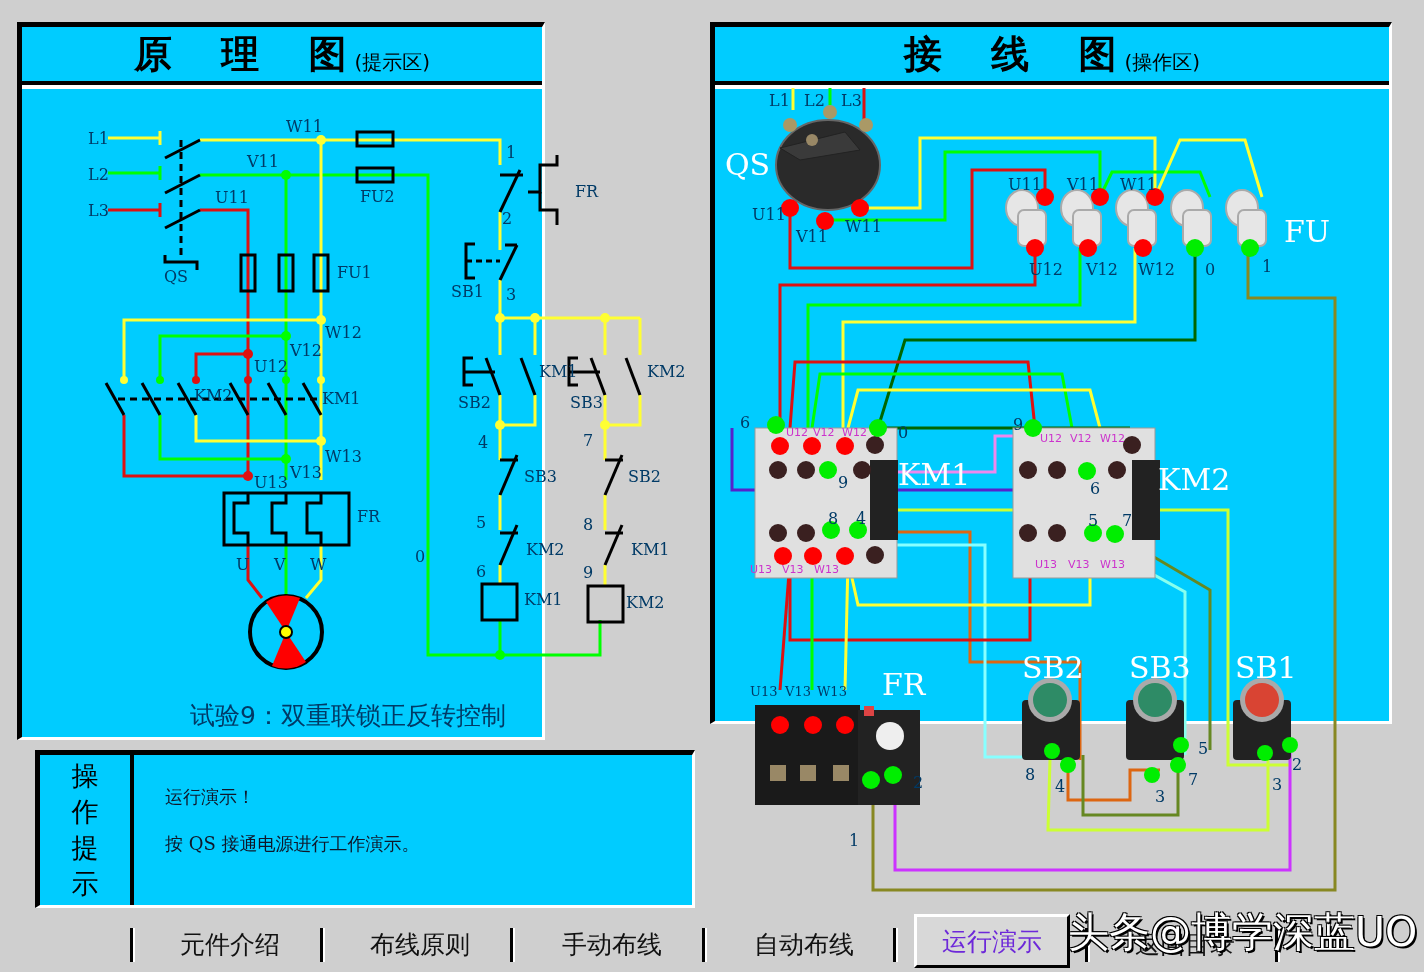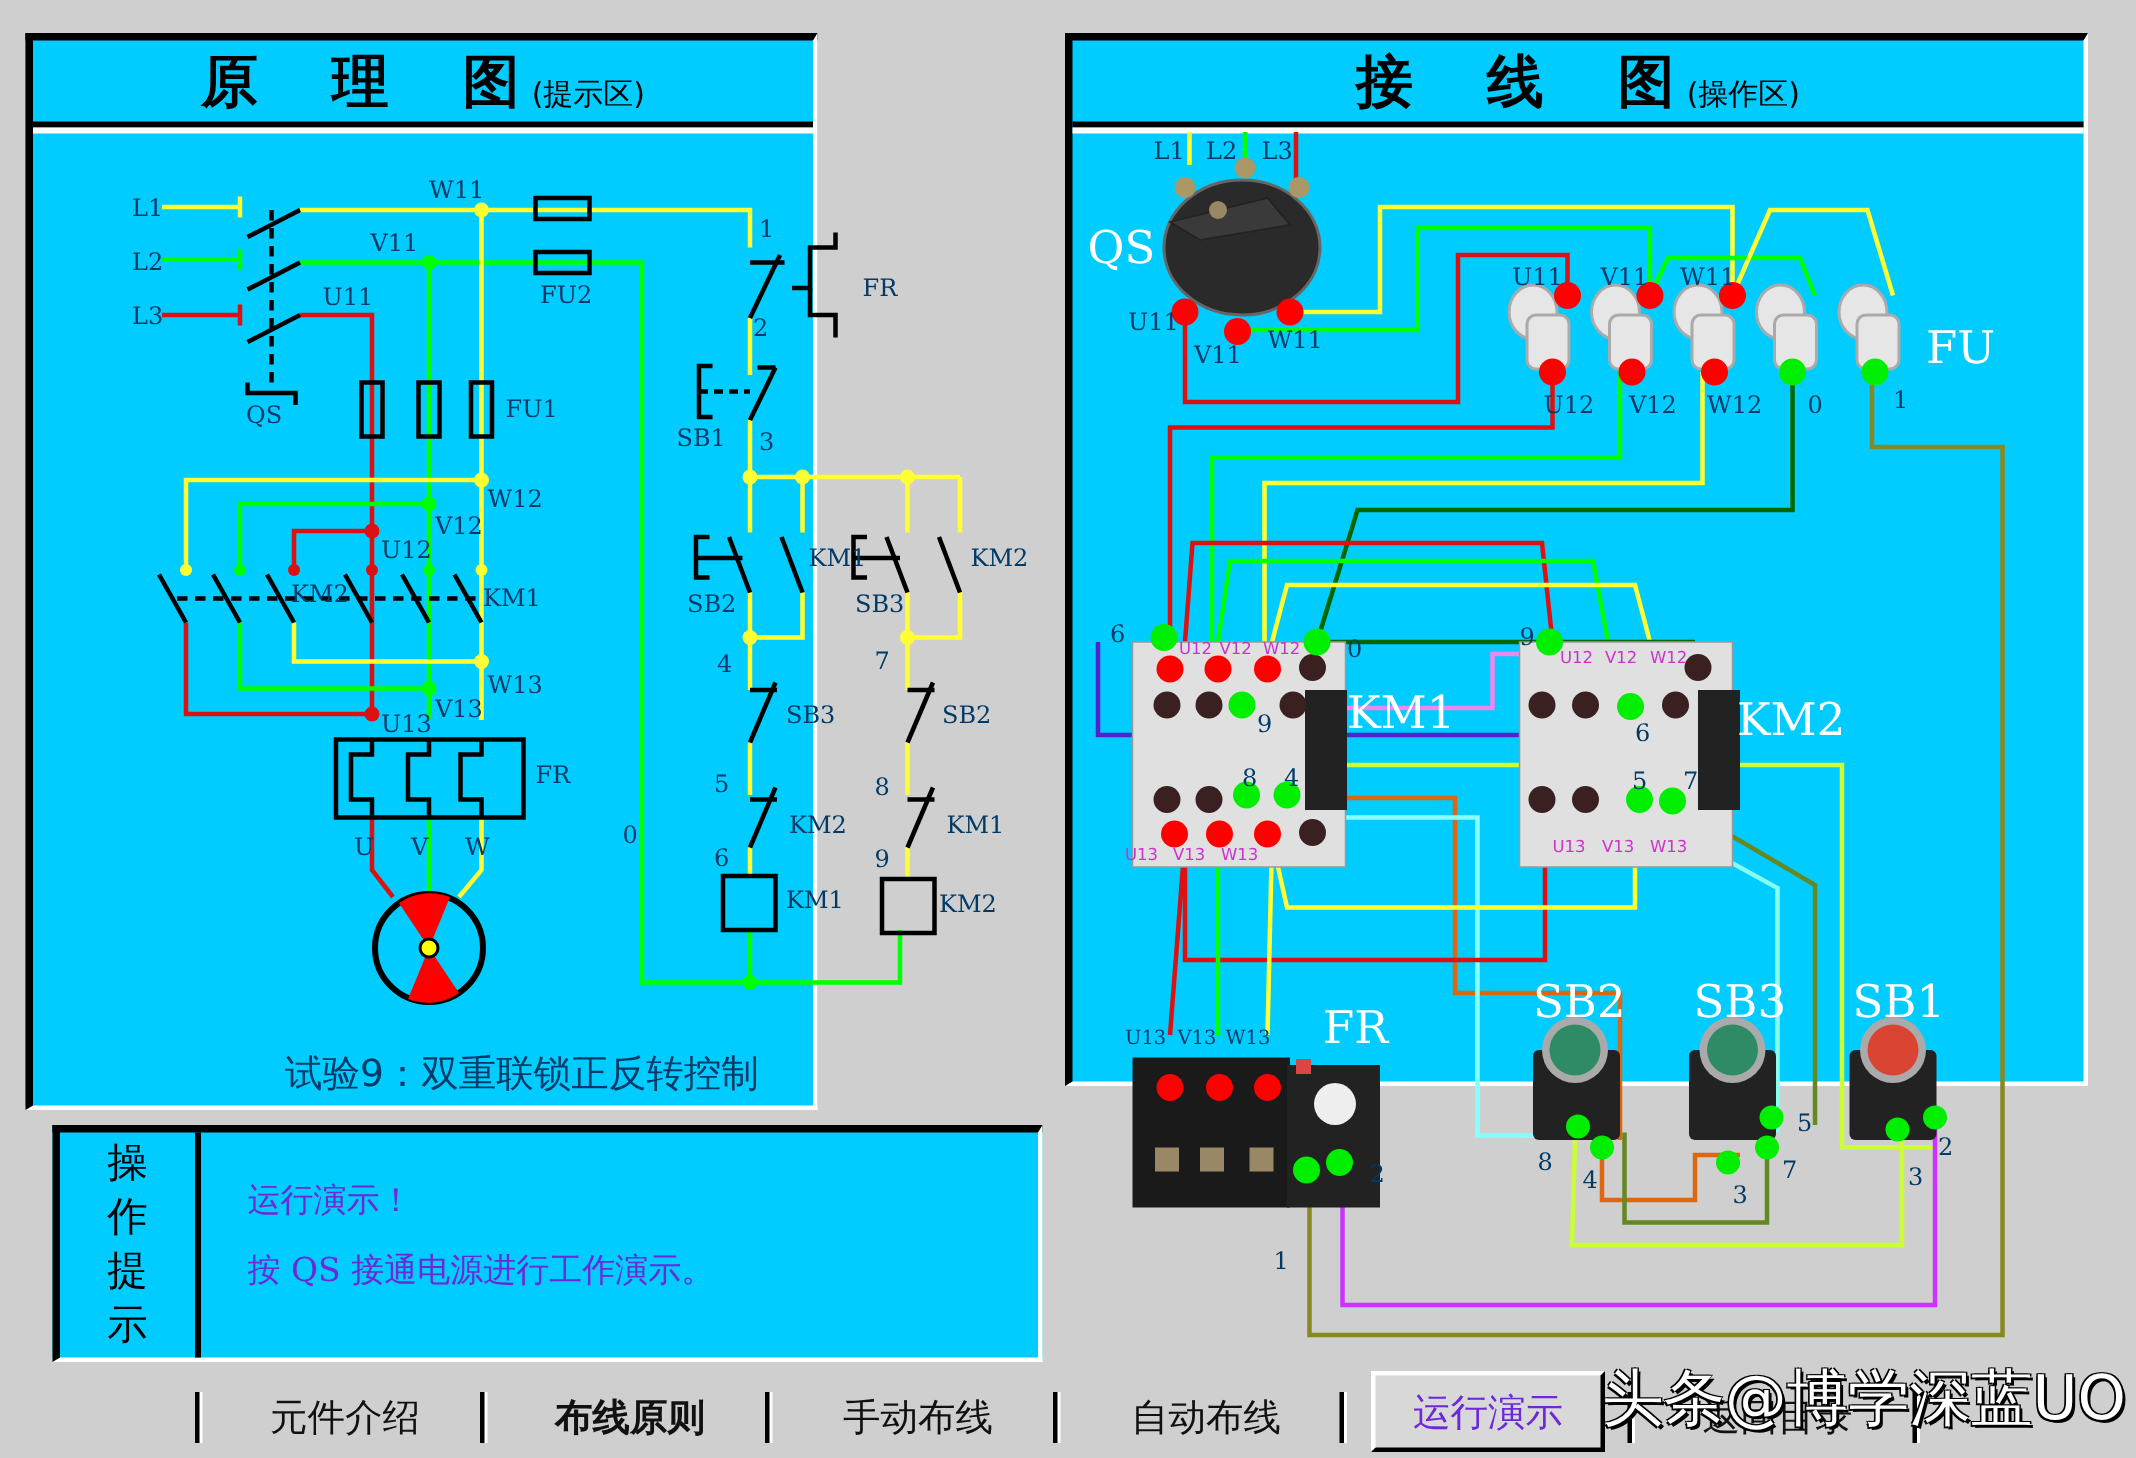--- a/index.html
+++ b/index.html
@@ -6,21 +6,21 @@
   body{width:1424px;height:972px;background:#cfcfcf;position:relative;overflow:hidden;font-family:"DejaVu Sans","Liberation Sans",sans-serif;}
   .panel{position:absolute;background:#00ccff;border-top:5px solid #000;border-left:5px solid #000;border-right:3px solid #fff;border-bottom:3px solid #fff;box-sizing:border-box;}
   .panel-header{position:absolute;left:0;right:0;top:0;height:58px;border-bottom:4px solid #000;box-sizing:border-box;display:flex;align-items:center;justify-content:center;}
   .panel-header::after{content:"";position:absolute;left:0;right:0;bottom:-8px;height:4px;background:#fff;}
   .title-main{font-family:"DejaVu Serif","Liberation Serif",serif;font-size:38px;letter-spacing:18px;color:#000;font-weight:bold;}
   .title-sub{font-size:20px;color:#000;margin-left:-10px;margin-top:16px;}
   svg{position:absolute;left:0;top:0;}
   .svgtxt{font-family:"DejaVu Serif","Liberation Serif",serif;}
   .tips{position:absolute;left:35px;top:750px;width:660px;height:158px;background:#00ccff;border-top:5px solid #000;border-left:5px solid #000;border-right:3px solid #fff;border-bottom:3px solid #fff;box-sizing:border-box;}
   .tips-label{position:absolute;left:0;top:0;bottom:0;width:90px;border-right:4px solid #000;display:flex;flex-direction:column;align-items:center;justify-content:center;font-size:27px;line-height:36px;color:#000;}
-  .tips-text{position:absolute;left:125px;font-size:22px;color:#6d28d9;font-family:"DejaVu Serif","Liberation Serif",serif;}
+  .tips-text{position:absolute;left:125px;font-size:18px;color:#0f172a;font-family:"DejaVu Serif","Liberation Serif",serif;}
   .toolbar{position:absolute;left:0;top:910px;width:1424px;height:62px;}
   .tb-sep{position:absolute;top:18px;width:3px;height:34px;background:#000;box-shadow:2px 0 0 #fff;}
   .tb-btn{position:absolute;top:14px;height:40px;font-size:25px;color:#111;display:flex;align-items:center;justify-content:center;cursor:pointer;}
   .tb-btn.active{color:#6d28d9;background:#d8d8d8;border-top:3px solid #fff;border-left:3px solid #fff;border-right:3px solid #000;border-bottom:3px solid #000;top:4px;height:48px;}
   .watermark{position:absolute;left:1068px;top:905px;font-size:41px;color:#fff;text-shadow:2px 2px 0 #000,-1px -1px 0 #000,1px -1px 0 #000,-1px 1px 0 #000;pointer-events:none;}
 </style>
 </head>
 <body>
 
 <div class="panel" style="left:17px;top:22px;width:528px;height:718px;">
@@ -452,21 +452,21 @@
     <span>示</span>
   </div>
   <div class="tips-text" style="top:30px;">运行演示！</div>
   <div class="tips-text" style="top:77px;">按 QS 接通电源进行工作演示。</div>
 </div>
 
 <div class="toolbar">
   <div class="tb-sep" style="left:130px;"></div>
   <div class="tb-btn" style="left:150px;width:160px;">元件介绍</div>
   <div class="tb-sep" style="left:320px;"></div>
-  <div class="tb-btn" style="left:340px;width:160px;font-weight:bold;">布线原则</div>
+  <div class="tb-btn" style="left:340px;width:160px;">布线原则</div>
   <div class="tb-sep" style="left:510px;"></div>
   <div class="tb-btn" style="left:532px;width:160px;">手动布线</div>
   <div class="tb-sep" style="left:702px;"></div>
   <div class="tb-btn" style="left:724px;width:160px;">自动布线</div>
   <div class="tb-sep" style="left:893px;"></div>
   <div class="tb-btn active" style="left:914px;width:150px;">运行演示</div>
   <div class="tb-sep" style="left:1085px;"></div>
   <div class="tb-btn" style="left:1105px;width:160px;">返回目录</div>
   <div class="tb-sep" style="left:1275px;"></div>
 </div>

